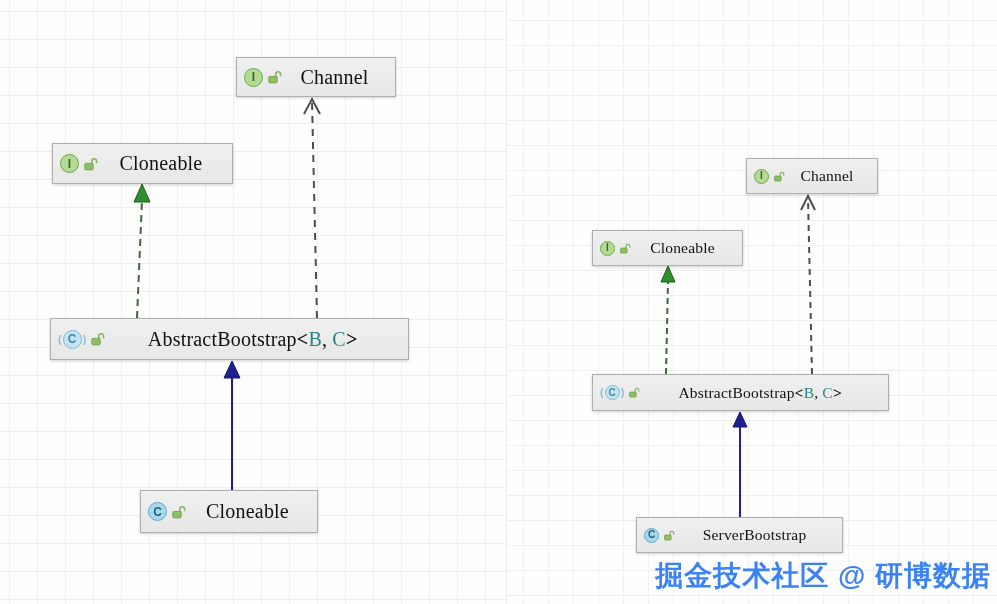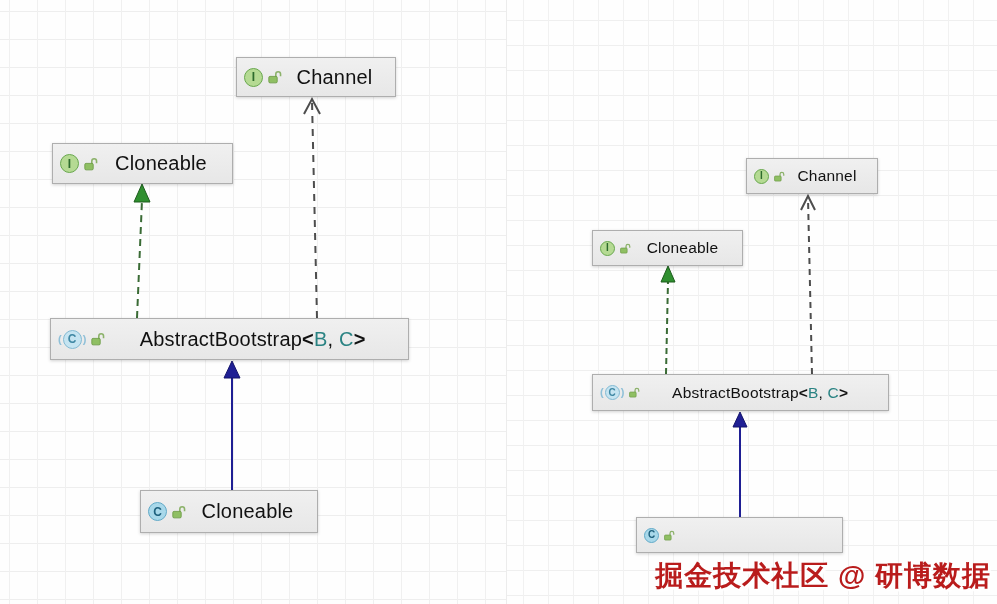--- a/index.html
+++ b/index.html
@@ -29,21 +29,21 @@
 
   .node {
     position:absolute; z-index:2;
     display:flex; align-items:center;
     background:linear-gradient(180deg,#f0f0f0,#e7e7e7);
     border:1px solid #aeaeae;
     box-shadow:0 1px 3px rgba(0,0,0,.18);
     padding:0 8px 0 7px;
     color:#111;
   }
-  .node .label { flex:1; text-align:center; letter-spacing:.2px; }
+  .node .label { flex:1; text-align:center; letter-spacing:.2px;font-family:Liberation Serif, serif; }
   .node-lg { font-size:20px; }
   .node-sm { font-size:15.5px; }
 
   .icon-wrap { display:flex; align-items:center; gap:4px; flex:0 0 auto; }
   .circle {
     display:flex; align-items:center; justify-content:center;
     border-radius:50%; font-weight:bold; line-height:1;
   }
   .node-lg .circle { width:19px; height:19px; font-size:12px; }
   .node-sm .circle { width:15px; height:15px; font-size:10px; }
@@ -61,21 +61,21 @@
   .node-lg .lock svg { width:15px; height:14px; }
   .node-sm .lock svg { width:12px; height:11px; }
 
   .gen-bracket { font-weight:bold; color:#111; }
   .gen-param   { color:#2a8383; }
   .gen-sep     { color:#111; white-space:pre; }
 
   .watermark {
     position:absolute; right:6px; bottom:9px; z-index:3;
     font-size:28px; font-weight:bold; letter-spacing:1px;
-    color:#b91c1c;
+    color:#3b82f6;
     text-shadow:2px 2px 0 #ffffff, 3px 3px 1px rgba(255,255,255,.85);
   }
 </style>
 </head>
 <body>
 
 <div id="canvas">
 
   <div class="grid-panel panel-left"></div>
   <div class="grid-panel panel-right"></div>
@@ -211,17 +211,18 @@
   <div class="node node-sm" style="left:636px; top:517px; width:207px; height:36px;">
     <span class="icon-wrap">
       <span class="circle cls">C</span>
       <span class="lock">
         <svg viewBox="0 0 16 16">
             <path d="M9.5 8 V4.6 a2.7 2.7 0 0 1 5.4 0 V7" stroke="#8cb26a" stroke-width="1.8" fill="none"></path>
             <rect x="1.5" y="7.3" width="9.6" height="7.4" rx="1.4" fill="#8fbf63" stroke="#6d9b46"></rect>
           </svg>
       </span>
     </span>
+    <span class="label">ServerBootstrap</span>
   </div>
 
   <div class="watermark">掘金技术社区 @ 研博数据</div>
 
 </div>
 
 </body></html>

